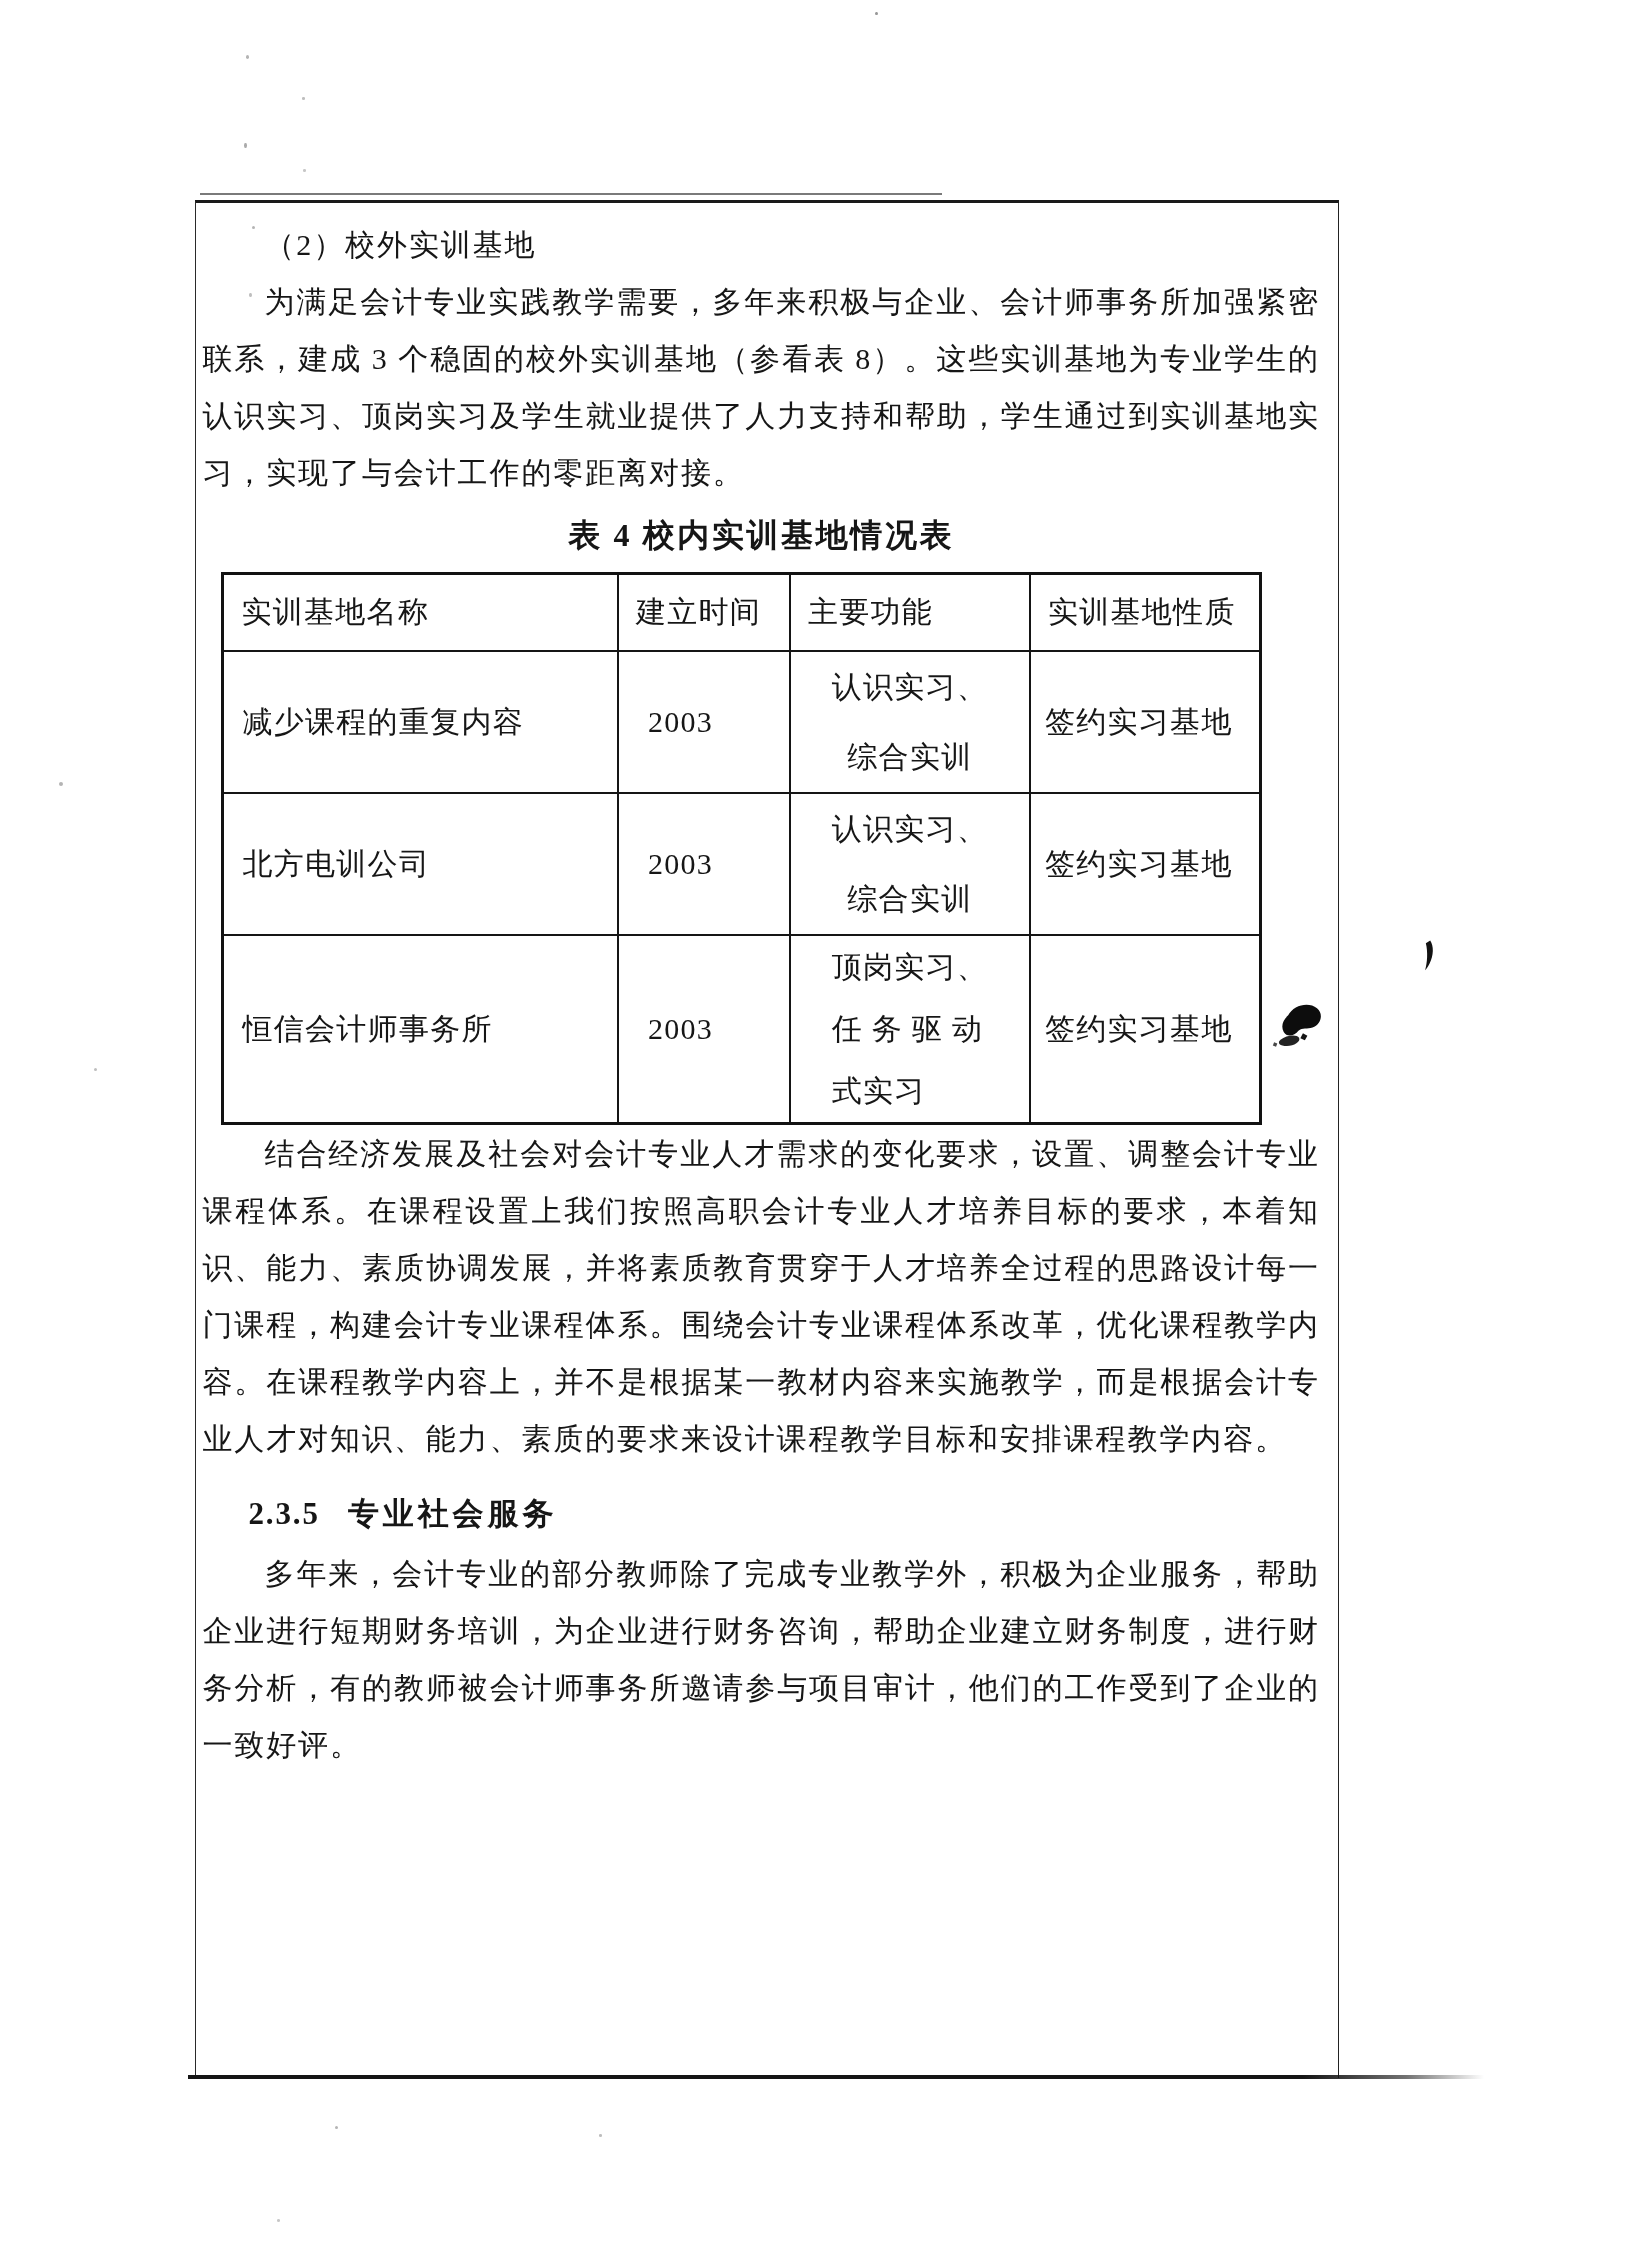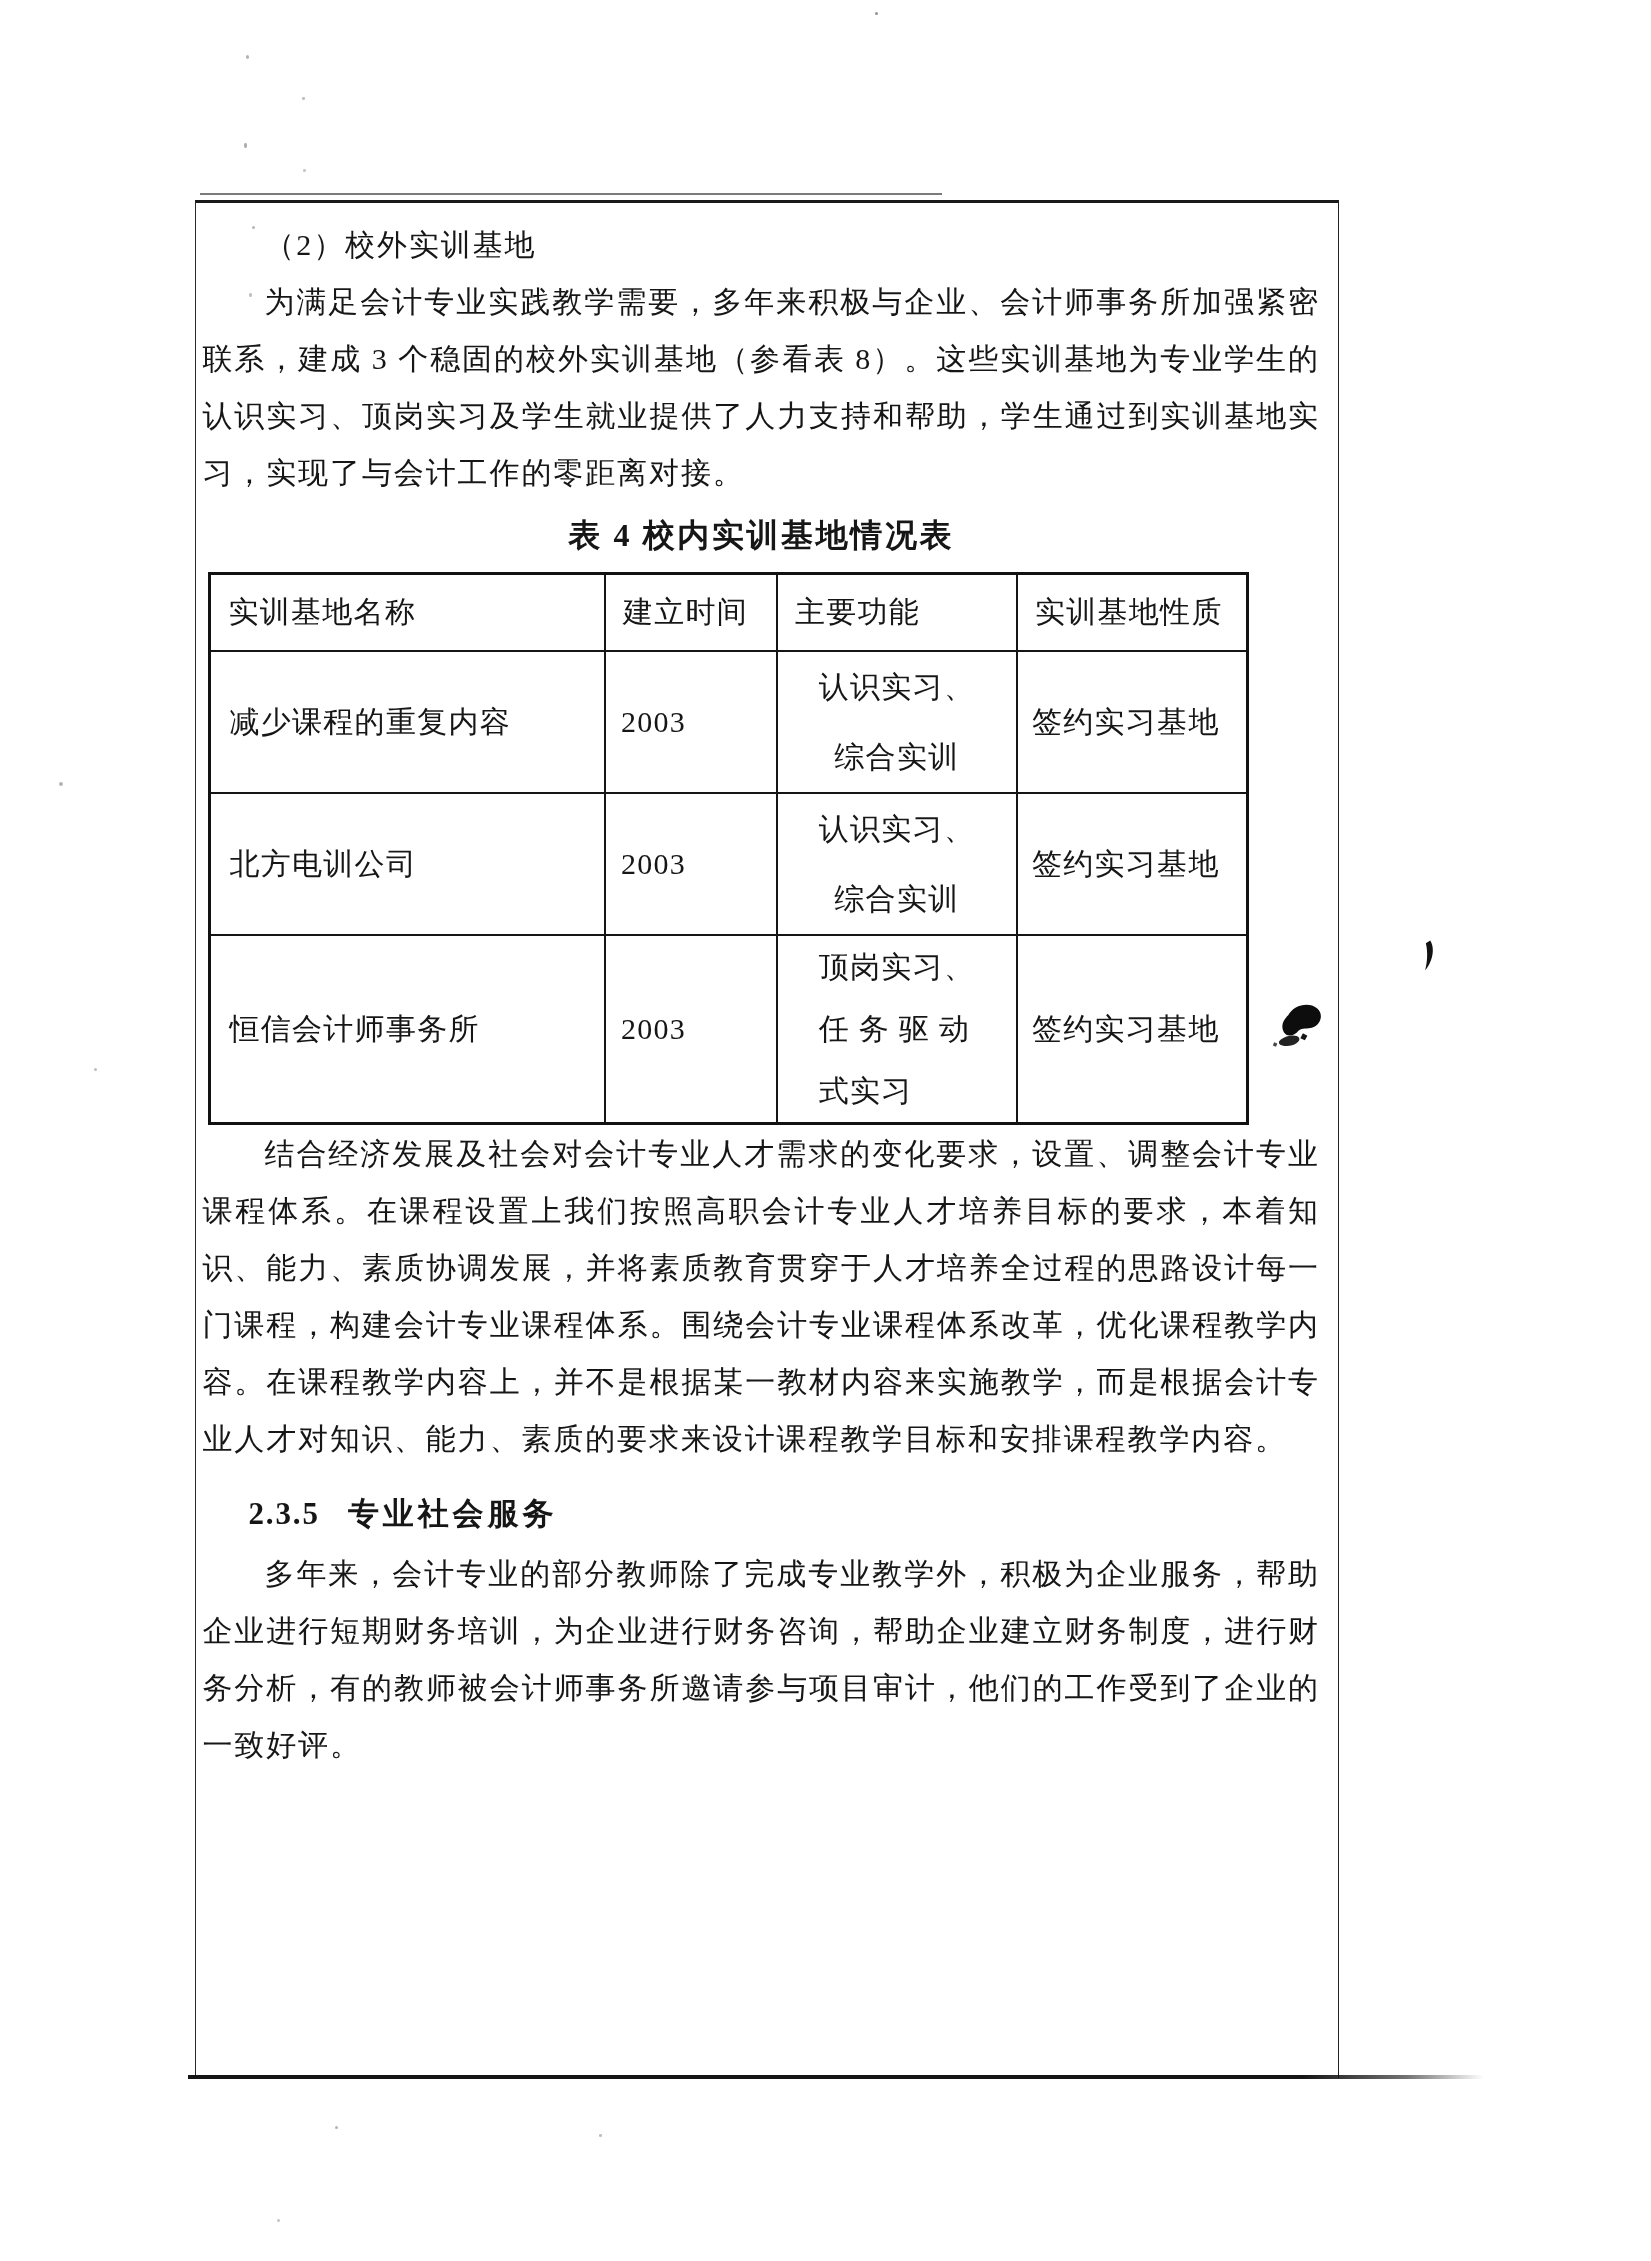--- a/index.html
+++ b/index.html
@@ -39,34 +39,34 @@
   }
   .heading{
     font-size:31px;font-weight:700;letter-spacing:1.3px;
     margin:19.3px 0 3.9px 46px;line-height:55px;
   }
   .heading .hnum{font-weight:700;margin-right:28px;letter-spacing:1.9px;}
   .heading .htitle{letter-spacing:3.9px;}
   
   table.tb{
     border-collapse:collapse;table-layout:fixed;
-    width:1037px;margin-left:6px;
+    width:1037px;margin-left:19px;
     border:3.9px solid #121212;
   }
   table.tb th,table.tb td{
     border:2.6px solid #151515;box-sizing:border-box;
     font-size:30px;font-weight:normal;letter-spacing:1.3px;
     vertical-align:middle;color:#161616;
   }
   table.tb th{text-align:left;padding:17px 3.9px 17px 17px;height:71px;}
   tr.r1 td{height:136px;}
   tr.r2 td{height:134px;}
   tr.r3 td{height:175px;}
   td.c1{padding-left:18px;}
-  td.c2{padding-left:15px;font-size:32px;letter-spacing:0.6px;}
+  td.c2{padding-left:29px;font-size:32px;letter-spacing:0.6px;}
   td.c3{text-align:center;padding:0 10px;}
   td.c4{padding-left:14px;}
   .fn div{line-height:70px;}
   .fn3{display:inline-block;text-align:left;}
   .fn3 div{line-height:62px;}
   
   .inkblot{position:absolute;left:1269px;top:991px;width:64px;height:64px;z-index:5;}
   .comma{position:absolute;left:1421px;top:939px;width:15.5px;height:32px;z-index:5;}
   .speck{position:absolute;background:#444;border-radius:50%;z-index:4;}
 </style>

